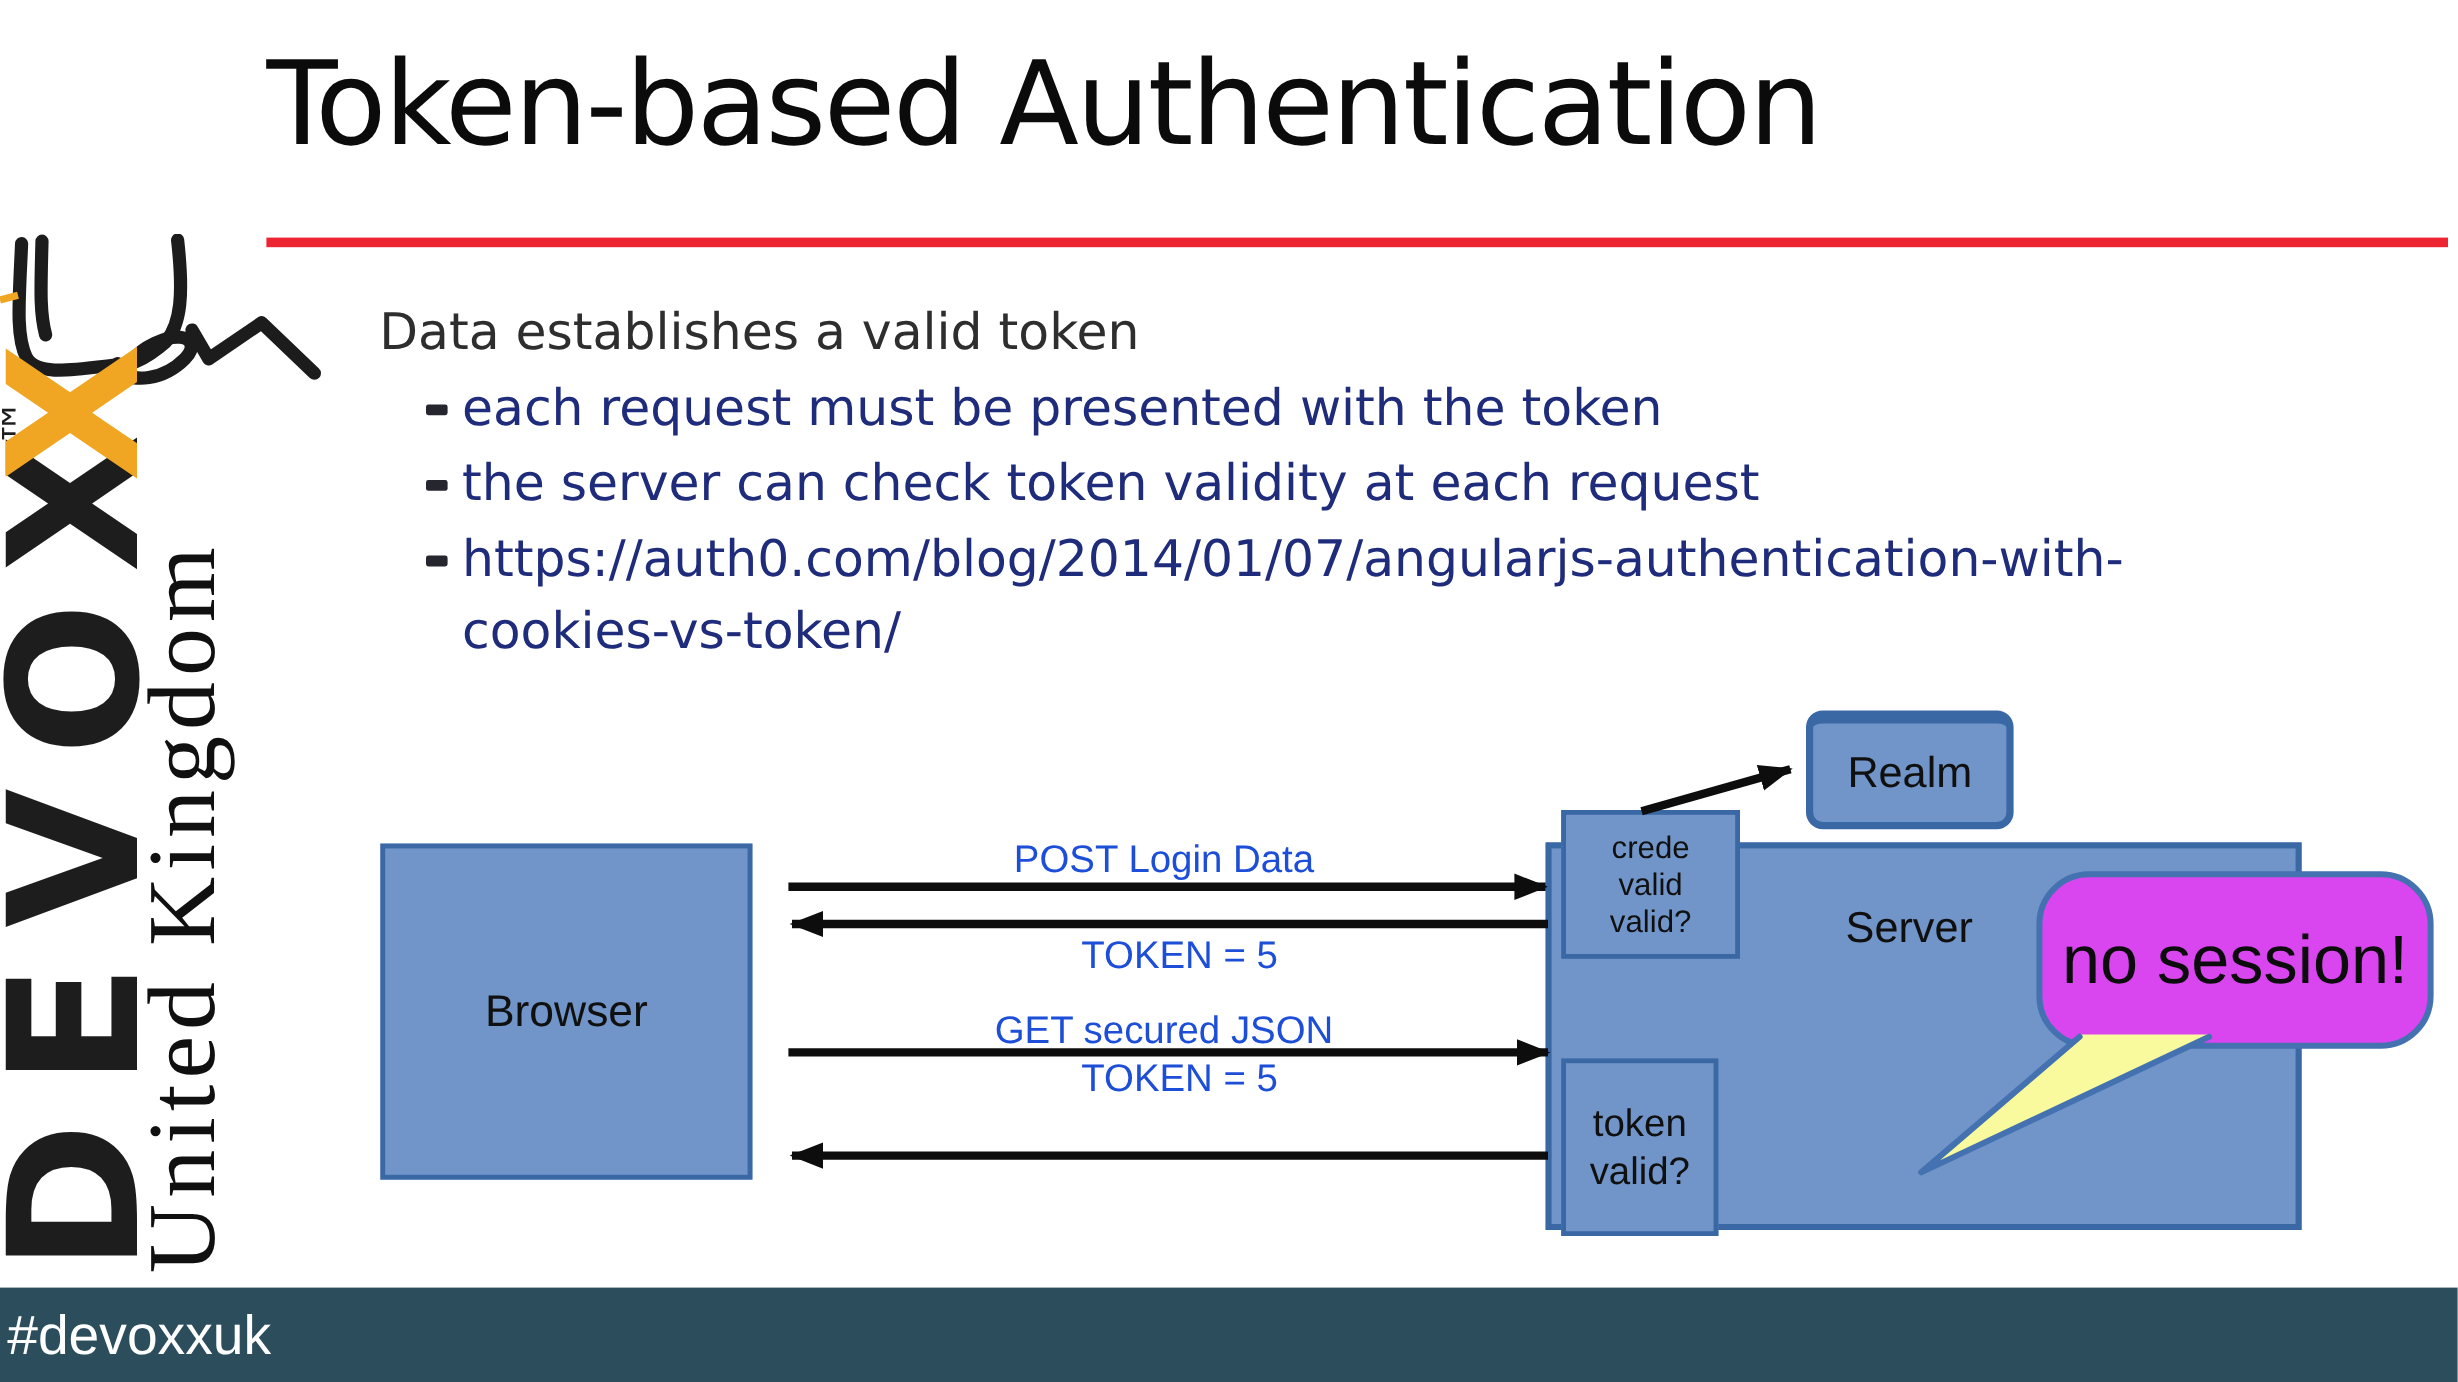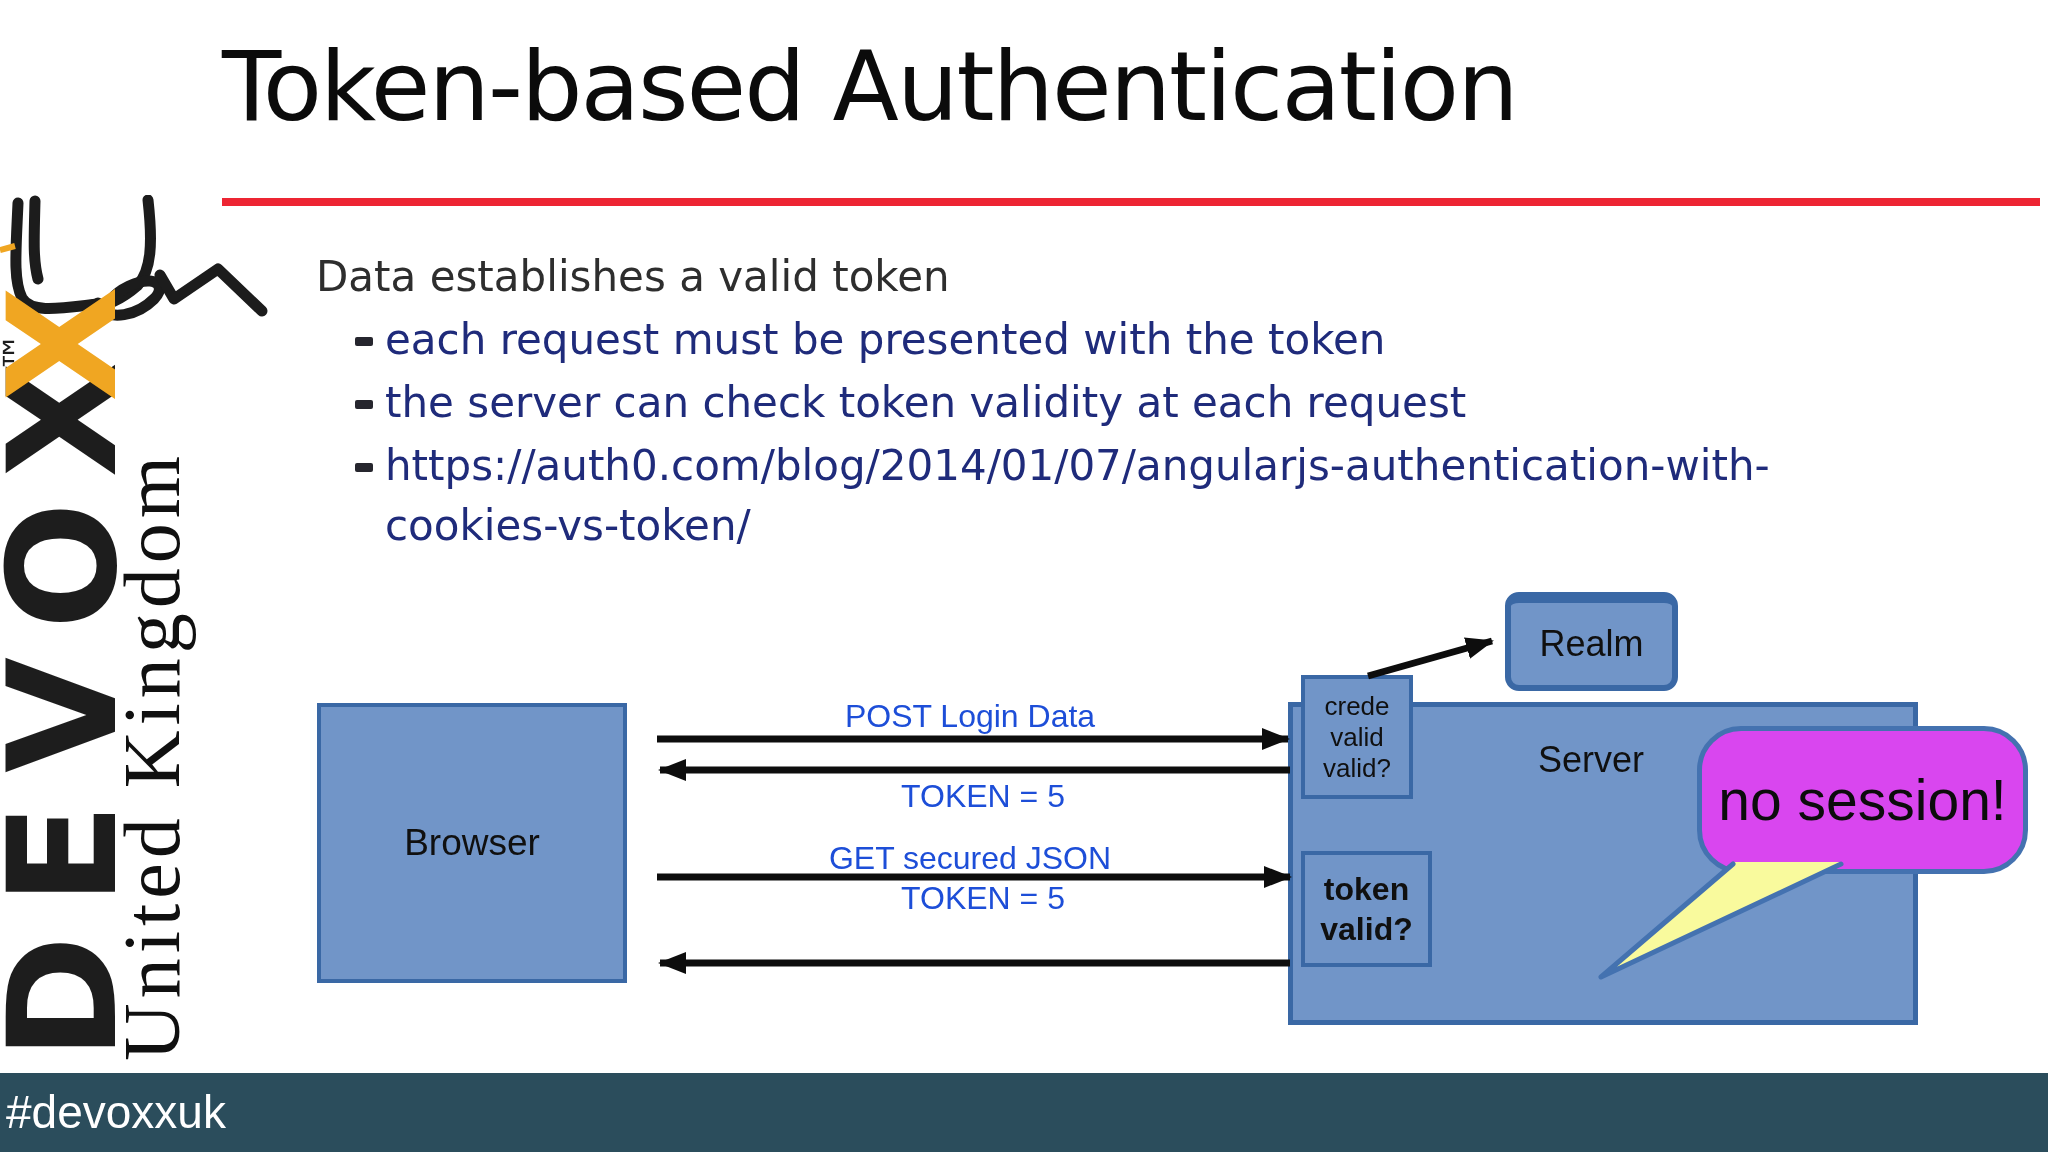--- a/index.html
+++ b/index.html
@@ -52,26 +52,26 @@
   }
   
   .node{
     position:absolute;background:#7195c8;border:4px solid #3a68a5;
     box-sizing:border-box;color:#101010;z-index:10;
     display:flex;align-items:center;justify-content:center;text-align:center;
   }
   .browser{left:317px;top:703px;width:310px;height:280px;font-size:37px;}
   .server{left:1288px;top:702px;width:630px;height:323px;border-width:5px;}
   .server-label{
-    position:absolute;left:245px;top:32px;font-size:36px;color:#101010;
+    position:absolute;left:245px;top:45px;font-size:36px;color:#101010;
   }
-  .crede{left:1301px;top:675px;width:112px;height:124px;
+  .crede{left:1301px;top:675px;width:149px;height:124px;
     font-size:26px;line-height:31px;z-index:15;}
-  .tokenbox{left:1301px;top:851px;width:131px;height:116px;
-    font-size:32px;line-height:40px;z-index:15;font-weight:bold;}
+  .tokenbox{left:1301px;top:882px;width:131px;height:148px;
+    font-size:32px;line-height:40px;z-index:15;}
   .realm{left:1505px;top:592px;width:173px;height:99px;
     border-width:6px;border-top-width:11px;border-radius:14px;font-size:36px;z-index:12;}
   
   .bubble{
     position:absolute;left:1697px;top:726px;width:331px;height:148px;
     background:#d946ef;border:5px solid #4472b0;border-radius:44px;
     box-sizing:border-box;z-index:30;
     display:flex;align-items:center;justify-content:center;
     font-size:57px;color:#0c0c0c;white-space:nowrap;
   }

